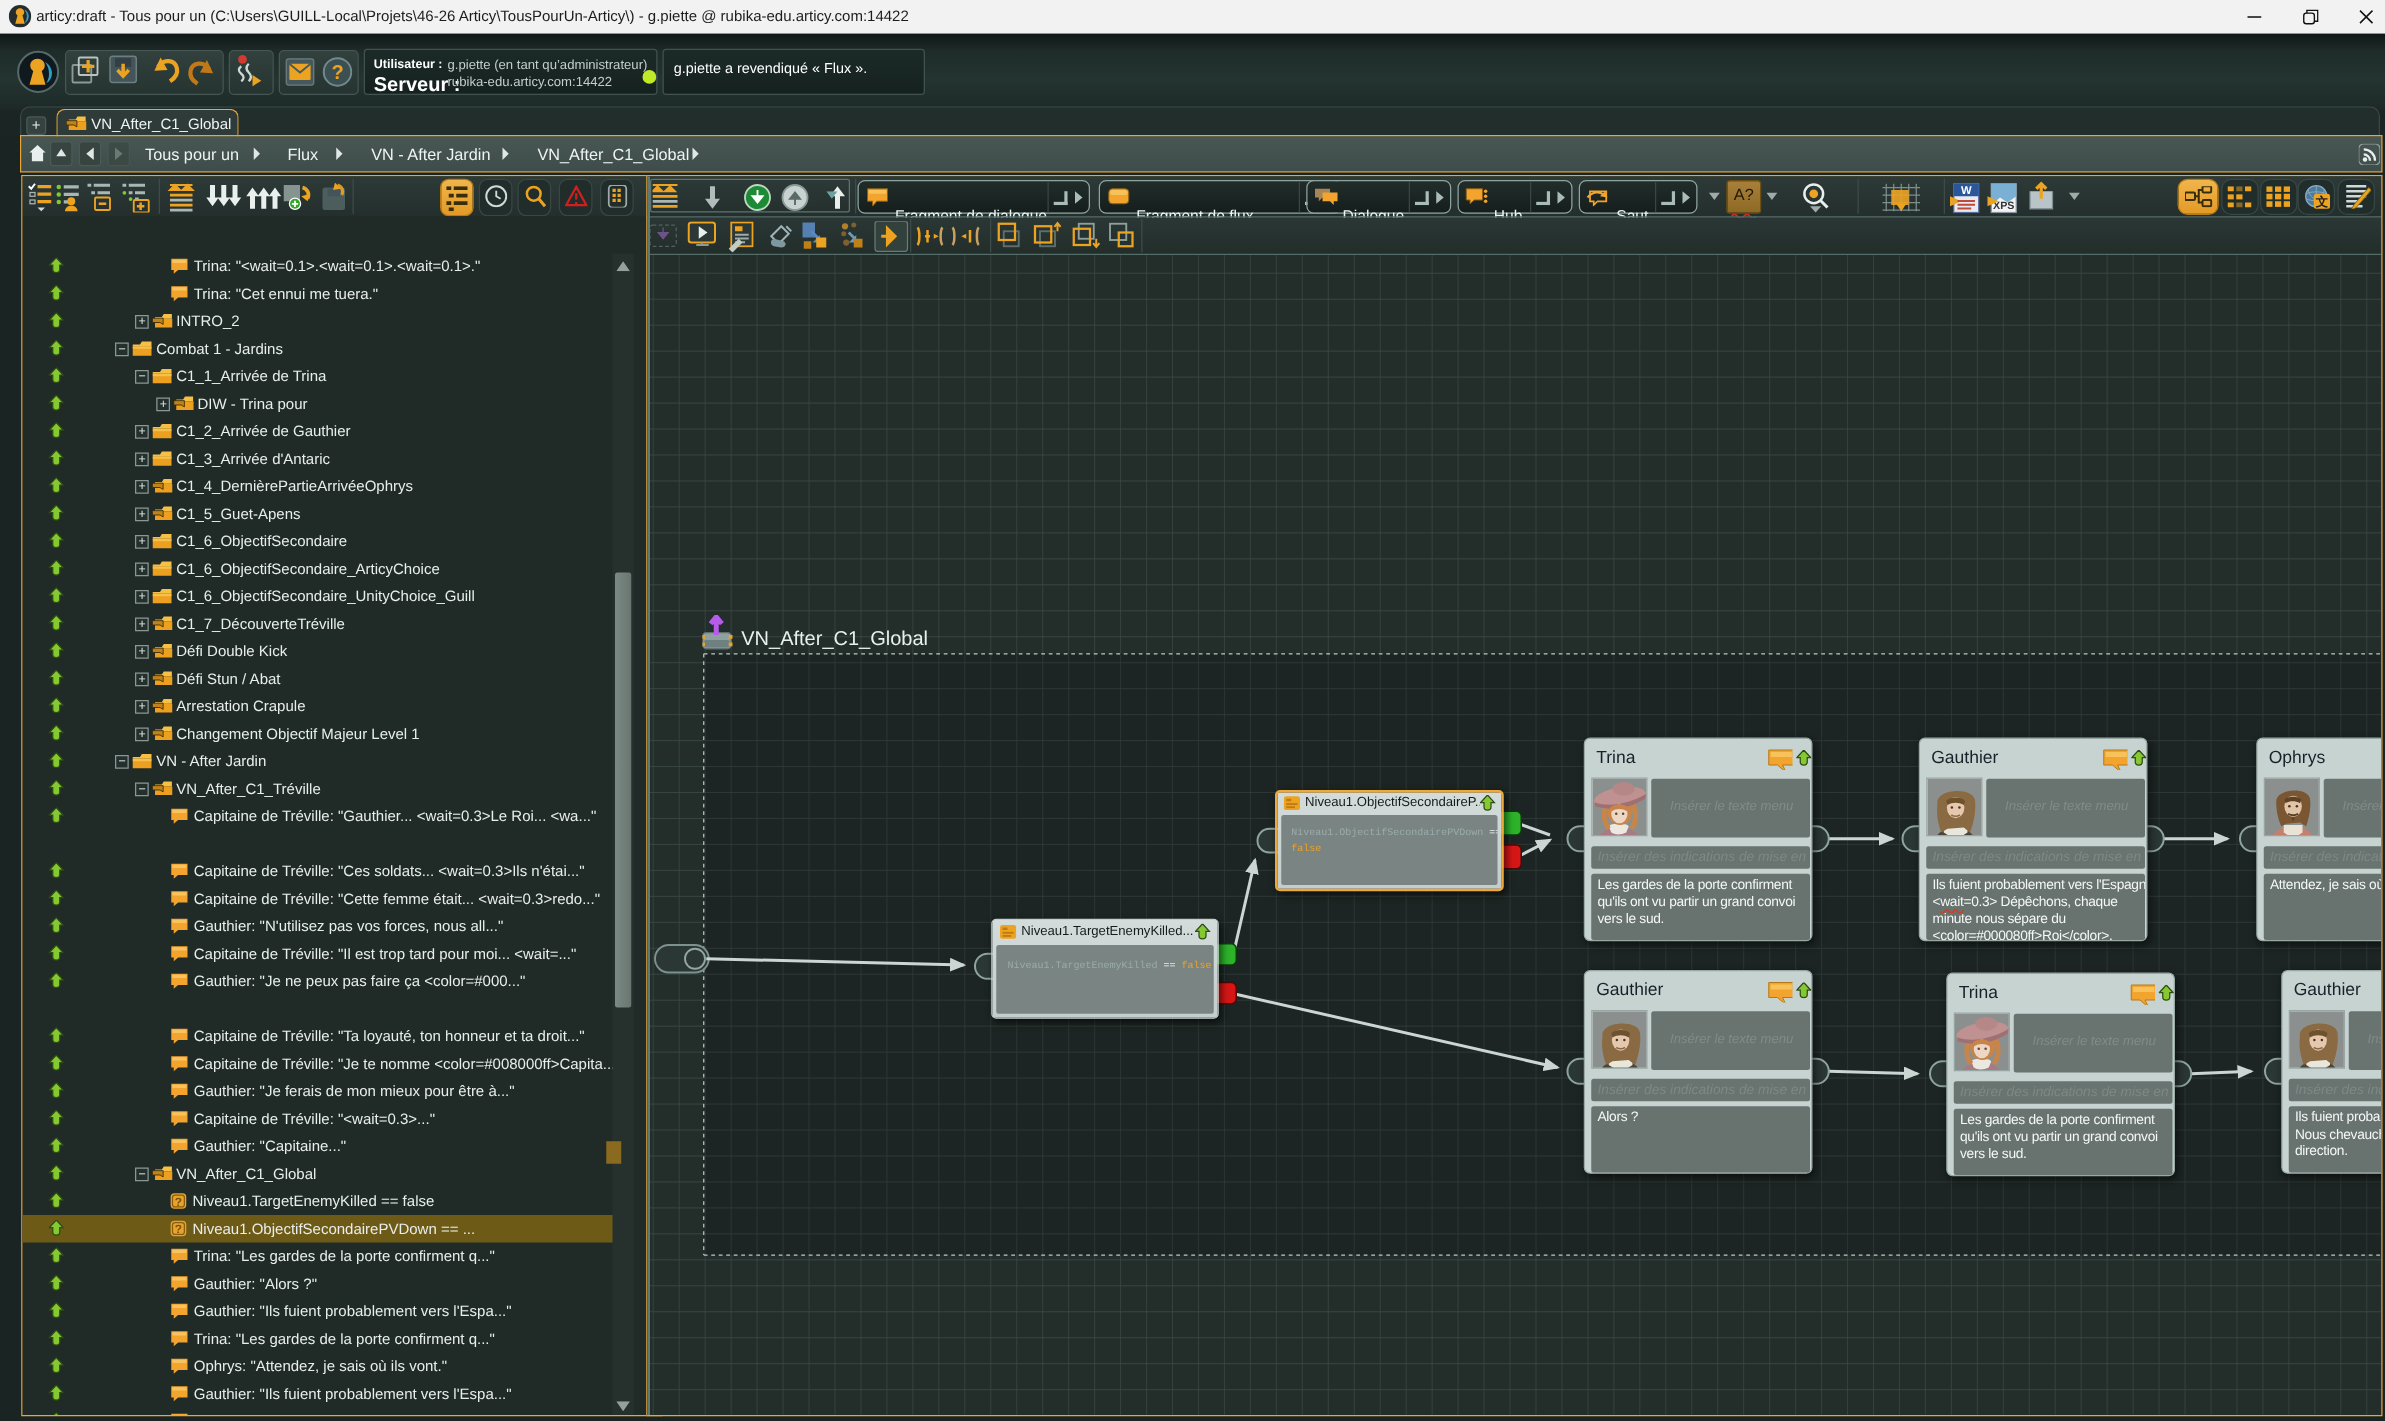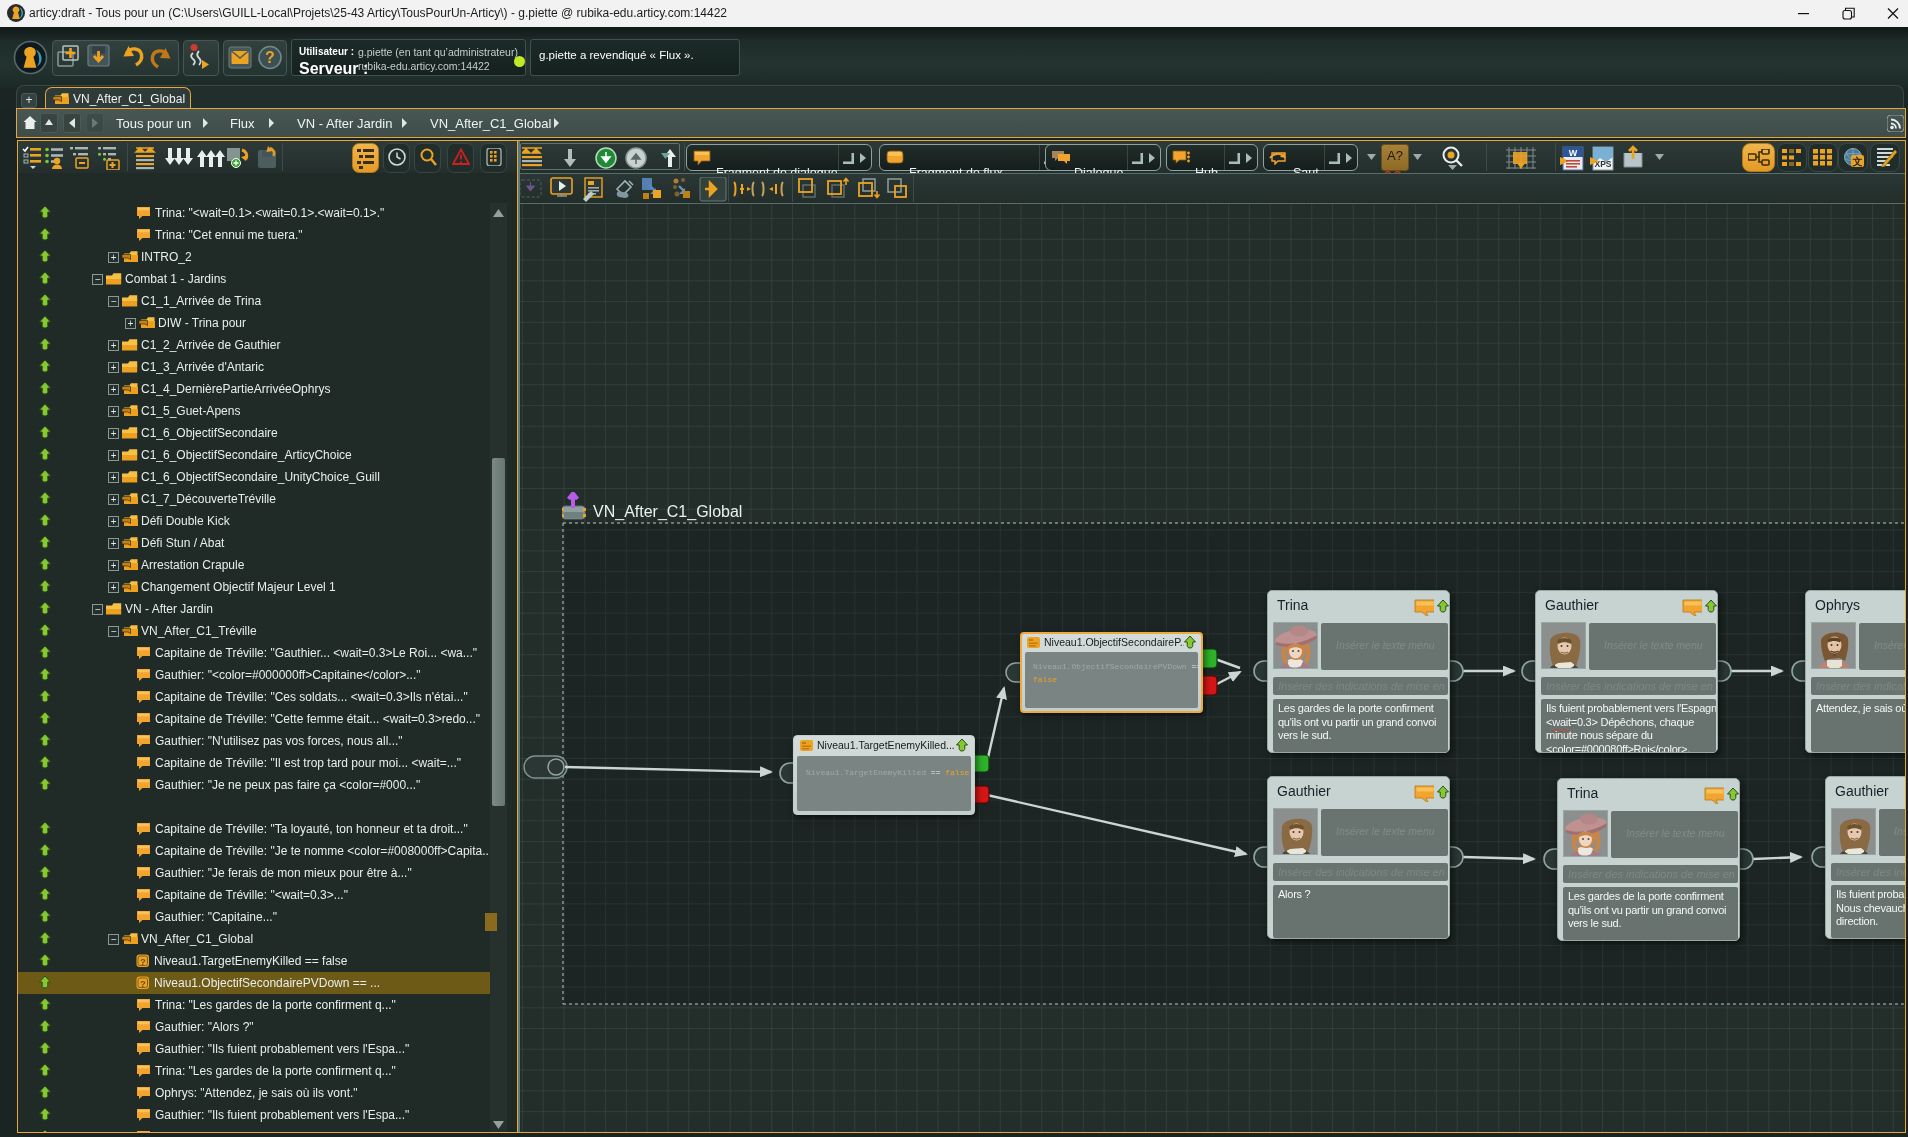--- a/index.html
+++ b/index.html
@@ -55,21 +55,21 @@
 .wavy{text-decoration:underline;text-decoration-style:wavy;text-decoration-color:#d43a20;text-decoration-thickness:1px;text-underline-offset:2px}
 </style></head>
 <body>
 
 <div id="title">
   <svg class="abs" style="left:7px;top:4px" width="18" height="18">
       <circle cx="9" cy="9" r="9" fill="#262b2e"></circle>
       <path d="M9 2.5c2 0 3.4 1.4 3.4 3.2 0 1.1-.6 2-1.4 2.6l1.8 6.7H5.2L7 8.3c-.8-.6-1.4-1.5-1.4-2.6C5.6 3.9 7 2.5 9 2.5z" fill="#eda322"></path>
       <path d="M12.5 3.5a9 9 0 0 1 2 5.5 9 9 0 0 1-2 5.5c2.3-.8 3.5-3 3.5-5.5s-1.2-4.7-3.5-5.5z" fill="#2d9fc4"></path>
     </svg>
-  <div class="txt">articy:draft - Tous pour un (C:\Users\GUILL-Local\Projets\25-43 Articy\TousPourUn-Articy\) - g.piette @ rubika-edu.articy.com:14422</div>
+  <div class="txt">articy:draft - Tous pour un (C:\Users\GUILL-Local\Projets\46-26 Articy\TousPourUn-Articy\) - g.piette @ rubika-edu.articy.com:14422</div>
   <svg class="winbtn" style="left:1797px;top:0" width="16" height="27">
       <rect x="1" y="13" width="11" height="1.2" fill="#111"></rect>
     </svg>
   <svg class="winbtn" style="left:1841px;top:0" width="18" height="27">
       <rect x="2" y="10.5" width="8.5" height="8.5" fill="none" stroke="#111" stroke-width="1.1" rx="2"></rect>
       <path d="M4.5 10.5v-2.2h8.7v8.7h-2.4" fill="none" stroke="#111" stroke-width="1.1"></path>
     </svg>
   <svg class="winbtn" style="left:1886px;top:0" width="16" height="27">
       <path d="M2 8.5l10 10M12 8.5l-10 10" stroke="#111" stroke-width="1.2"></path>
     </svg>
@@ -599,29 +599,20 @@
       </div>
 <div class="tr" style="top:469px">
         <svg class="ga" width="12" height="13">
           <use href="#ga"></use>
         </svg>
         <svg class="ticon" style="left:118px" width="15" height="14">
           <use href="#bub"></use>
         </svg>
         <span class="lbl" style="left:137px">Capitaine de Tréville: "Gauthier... &lt;wait=0.3&gt;Le Roi... &lt;wa..."</span>
       </div>
-<div class="tr" style="top:491px">
-        <svg class="ga" width="12" height="13">
-          <use href="#ga"></use>
-        </svg>
-        <svg class="ticon" style="left:118px" width="15" height="14">
-          <use href="#bub"></use>
-        </svg>
-        <span class="lbl" style="left:137px">Gauthier: "&lt;color=#000000ff&gt;Capitaine&lt;/color&gt;..."</span>
-      </div>
 <div class="tr" style="top:513px">
         <svg class="ga" width="12" height="13">
           <use href="#ga"></use>
         </svg>
         <svg class="ticon" style="left:118px" width="15" height="14">
           <use href="#bub"></use>
         </svg>
         <span class="lbl" style="left:137px">Capitaine de Tréville: "Ces soldats... &lt;wait=0.3&gt;Ils n'étai..."</span>
       </div>
 <div class="tr" style="top:535px">

